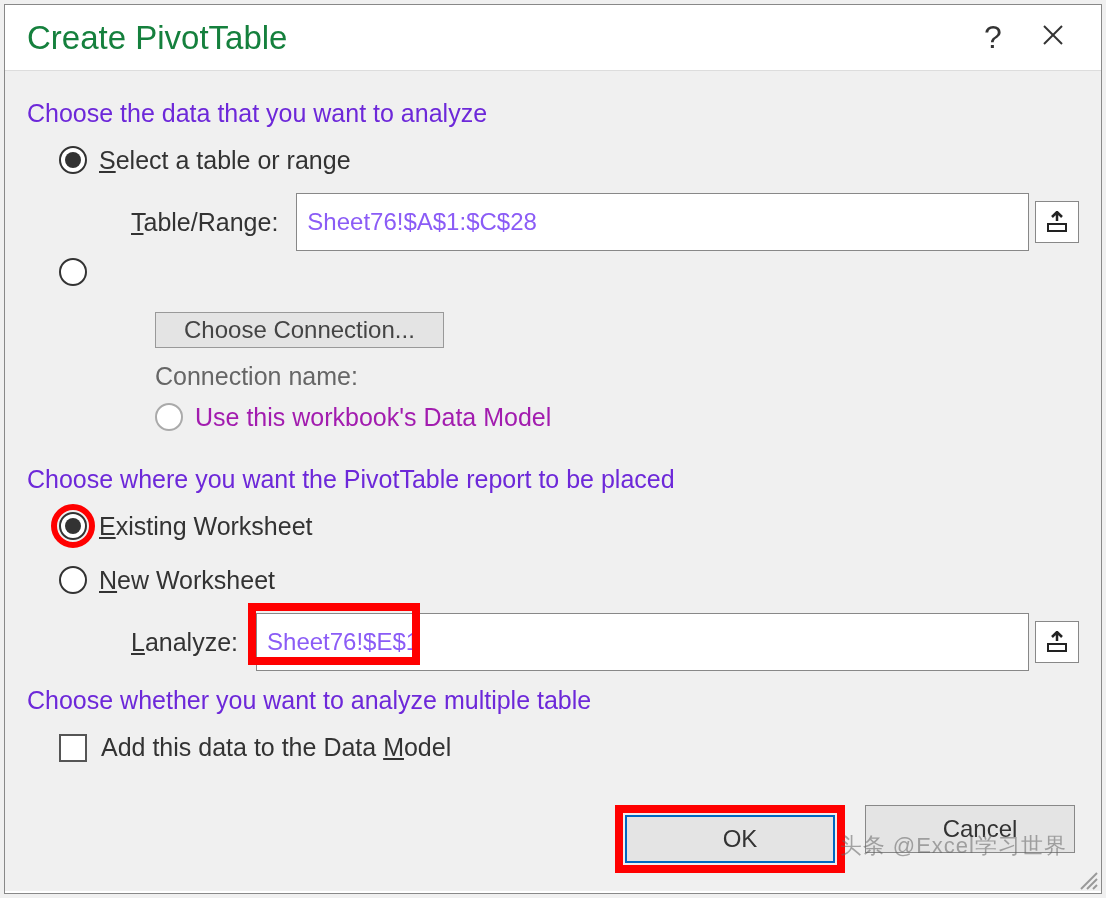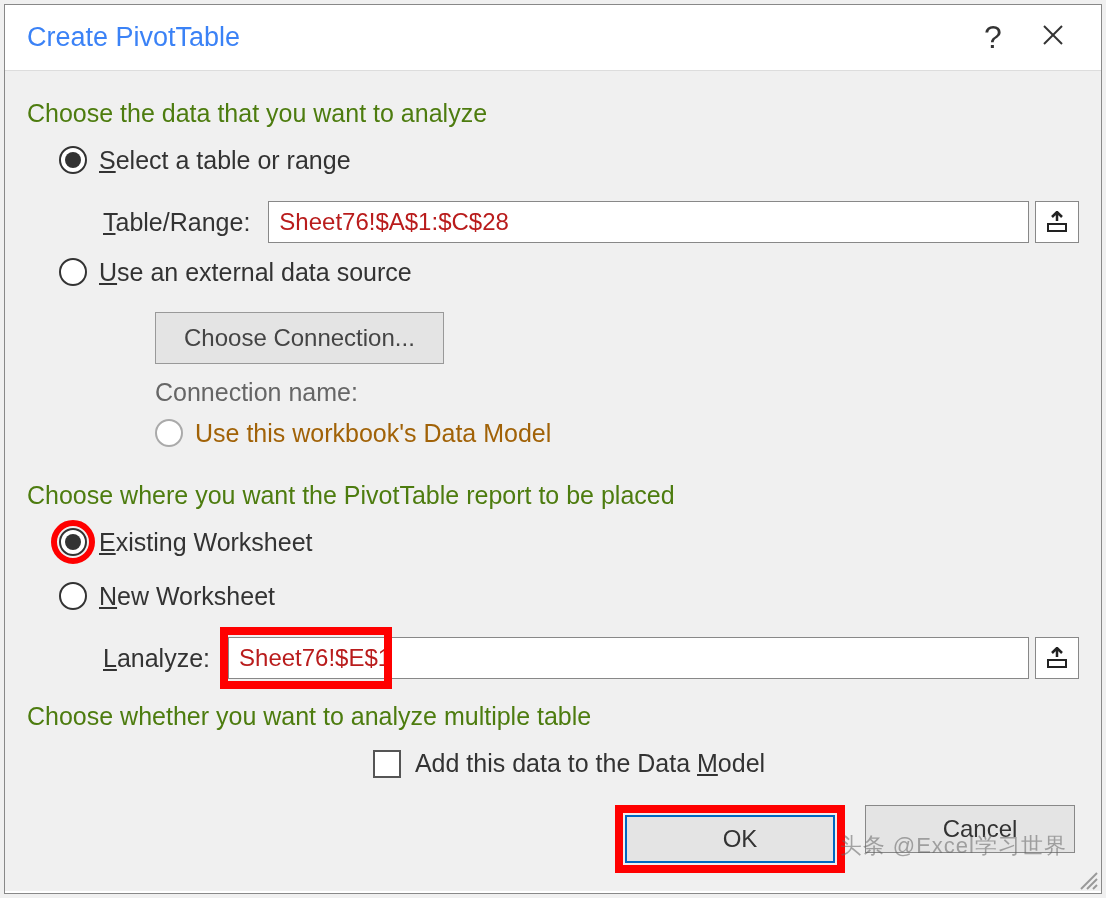--- a/index.html
+++ b/index.html
@@ -23,22 +23,22 @@
   .titlebar {
     display: flex;
     align-items: center;
     height: 66px;
     padding: 0 18px 0 22px;
     border-bottom: 1px solid #ddd;
     background: #fff;
   }
   .titlebar .title {
     flex: 1;
-    font-size: 27px;
-    color: #3b82f6;
+    font-size: 33px;
+    color: #15803d;
   }
   .titlebar .help {
     font-size: 32px;
     color: #333;
     width: 60px;
     text-align: center;
     cursor: pointer;
   }
   .titlebar .close {
     font-size: 26px;
@@ -49,21 +49,21 @@
   }
   .body {
     background: #f0f0f0;
     height: 820px;
     padding: 28px 22px 18px 22px;
     font-size: 25px;
     color: #333;
   }
   .section-label {
     margin-bottom: 18px;
-    color: #4d7c0f;
+    color: #6d28d9;
   }
   .radio-row {
     display: flex;
     align-items: flex-start;
     margin-left: 32px;
     margin-bottom: 14px;
     height: 40px;
   }
   .radio {
     width: 28px;
@@ -81,56 +81,56 @@
     content: "";
     width: 16px;
     height: 16px;
     background: #333;
     border-radius: 50%;
   }
   .radio.disabled {
     border-color: #aaa;
   }
   .u { text-decoration: underline; }
-  .disabled-text { color: #a16207; }
+  .disabled-text { color: #a21caf; }
   .sub-row {
     display: flex;
     align-items: center;
-    margin-left: 76px;
+    margin-left: 104px;
     margin-bottom: 14px;
     height: 44px;
   }
   .field-label {
     margin-right: 18px;
     white-space: nowrap;
   }
   .text-input {
     flex: 1;
-    height: 42px;
+    height: 58px;
     border: 1px solid #888;
     background: #fff;
     font-size: 24px;
     padding: 0 10px;
     margin-right: 6px;
-    color: #b91c1c;
+    color: #8b5cf6;
   }
   .ref-btn {
     width: 44px;
     height: 42px;
     border: 1px solid #888;
     background: #fff;
     display: flex;
     align-items: center;
     justify-content: center;
     cursor: pointer;
     flex-shrink: 0;
   }
   .ref-btn svg { display: block; }
   .gray-btn {
-    height: 52px;
+    height: 36px;
     padding: 0 28px;
     border: 1px solid #999;
     background: #e4e4e4;
     font-size: 24px;
     color: #444;
     cursor: pointer;
     display: inline-flex;
     align-items: center;
   }
   .conn-btn-row {
@@ -141,21 +141,20 @@
     margin-left: 128px;
     margin-bottom: 12px;
     color: #666;
     margin-top: 10px;
   }
   .checkbox-row {
     display: flex;
     align-items: center;
     margin-left: 32px;
     margin-top: 12px;
-    justify-content: center;
   }
   .checkbox {
     width: 28px;
     height: 28px;
     border: 2px solid #555;
     margin-right: 14px;
     flex-shrink: 0;
     background: #fff;
   }
   .button-row {
@@ -234,21 +233,20 @@
       <div class="ref-btn">
         <svg width="22" height="22" viewBox="0 0 22 22">
             <rect x="2" y="13" width="18" height="7" fill="none" stroke="#222" stroke-width="2"></rect>
             <path d="M11 2 L11 10 M6 6 L11 1 L16 6" fill="none" stroke="#222" stroke-width="2.5"></path>
           </svg>
       </div>
     </div>
 
     <div class="radio-row">
       <div class="radio"></div>
-      <span><span class="u">U</span><span>se an external data source</span></span>
     </div>
 
     <div class="conn-btn-row">
       <button class="gray-btn">Choose Connection...</button>
     </div>
 
     <div class="conn-name-row">Connection name:</div>
 
     <div class="radio-row" style="margin-left:128px;">
       <div class="radio disabled"></div>

